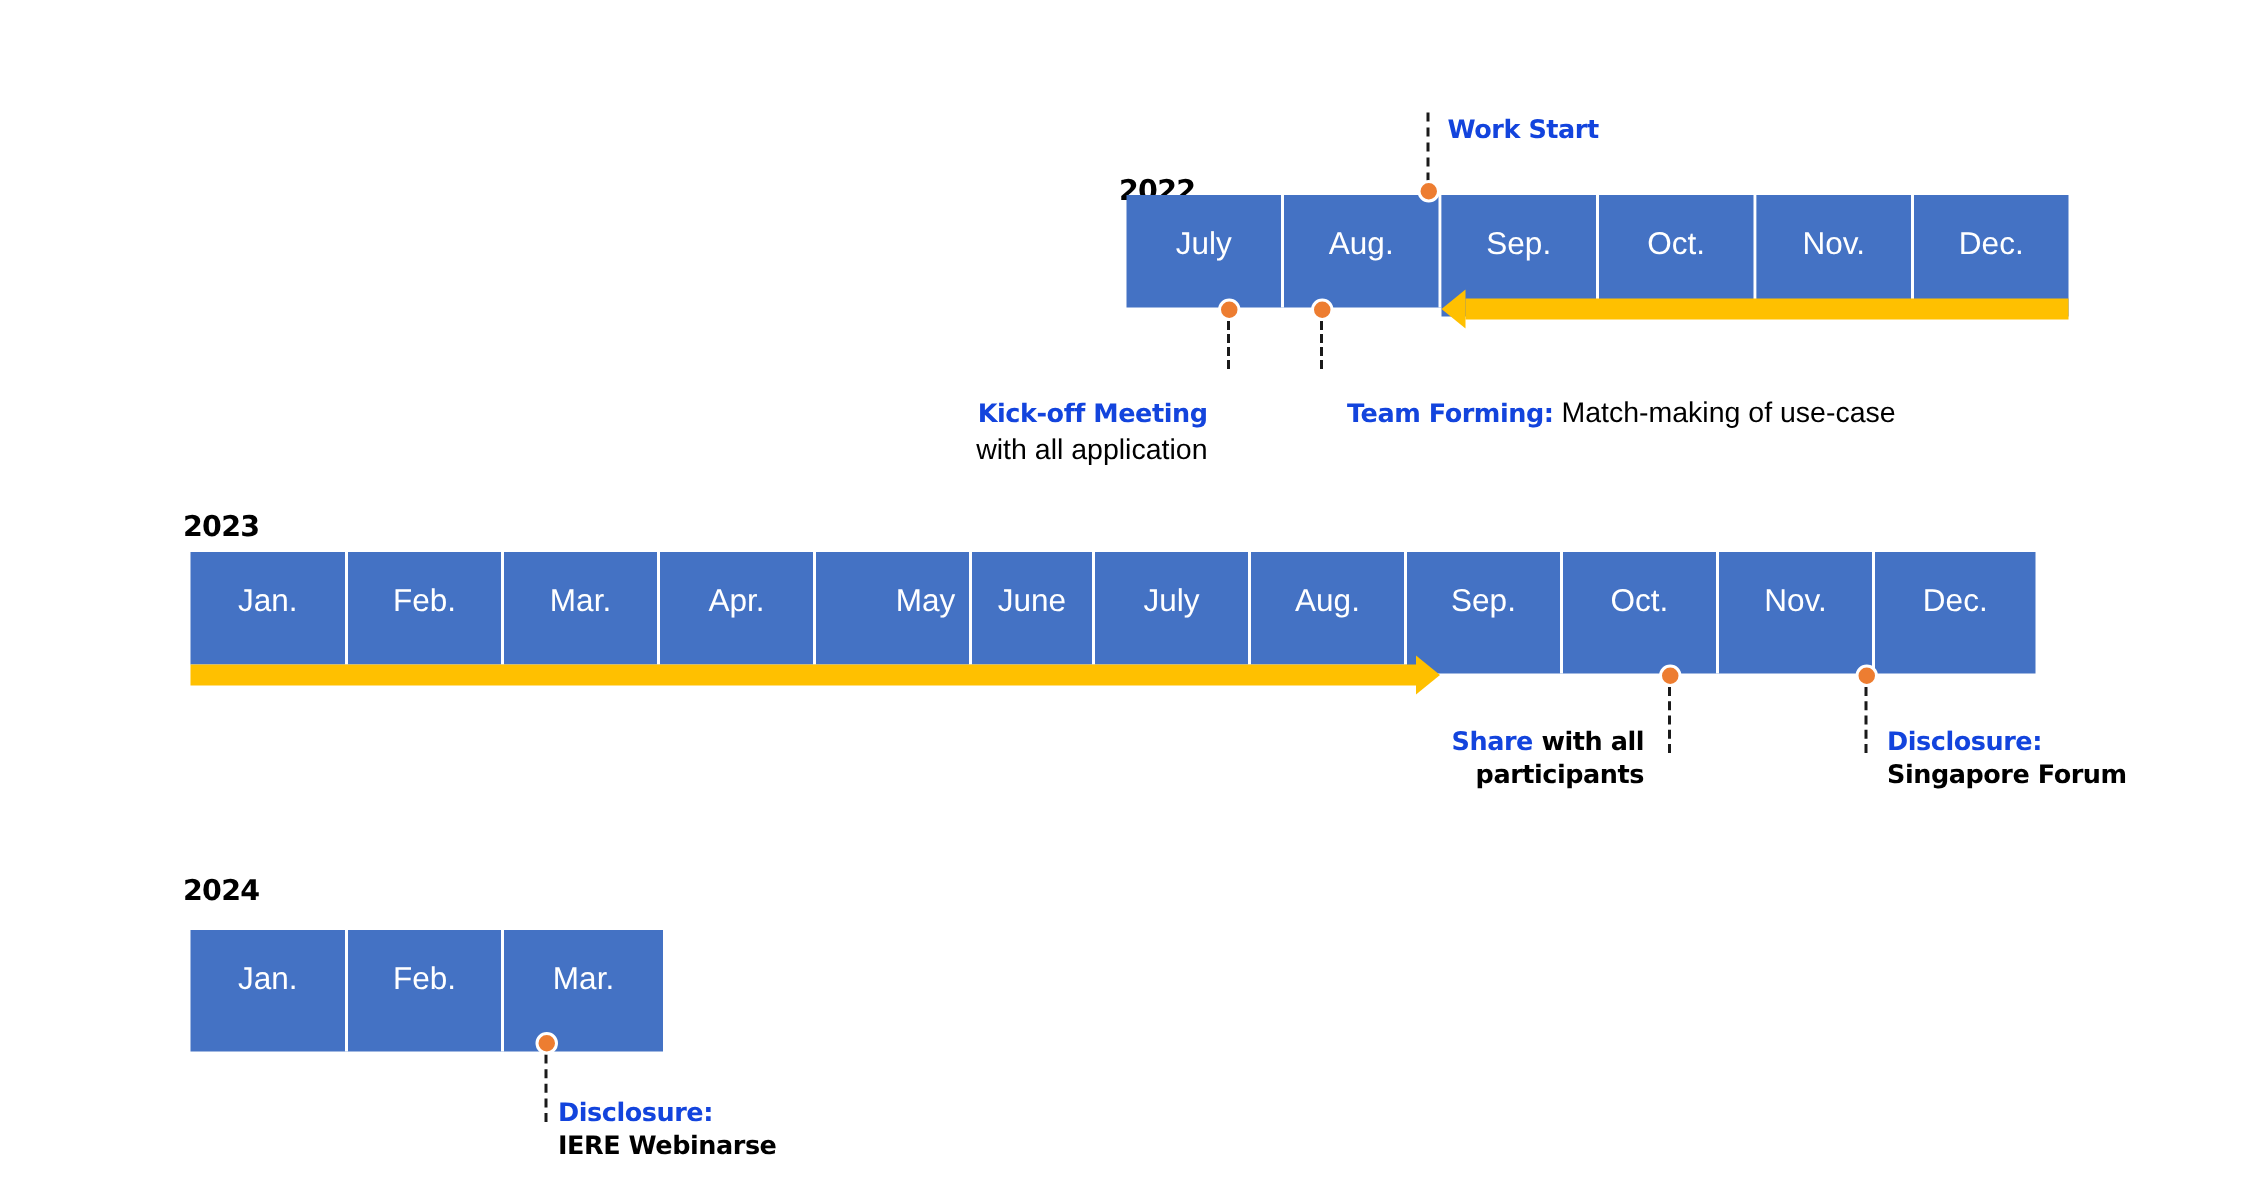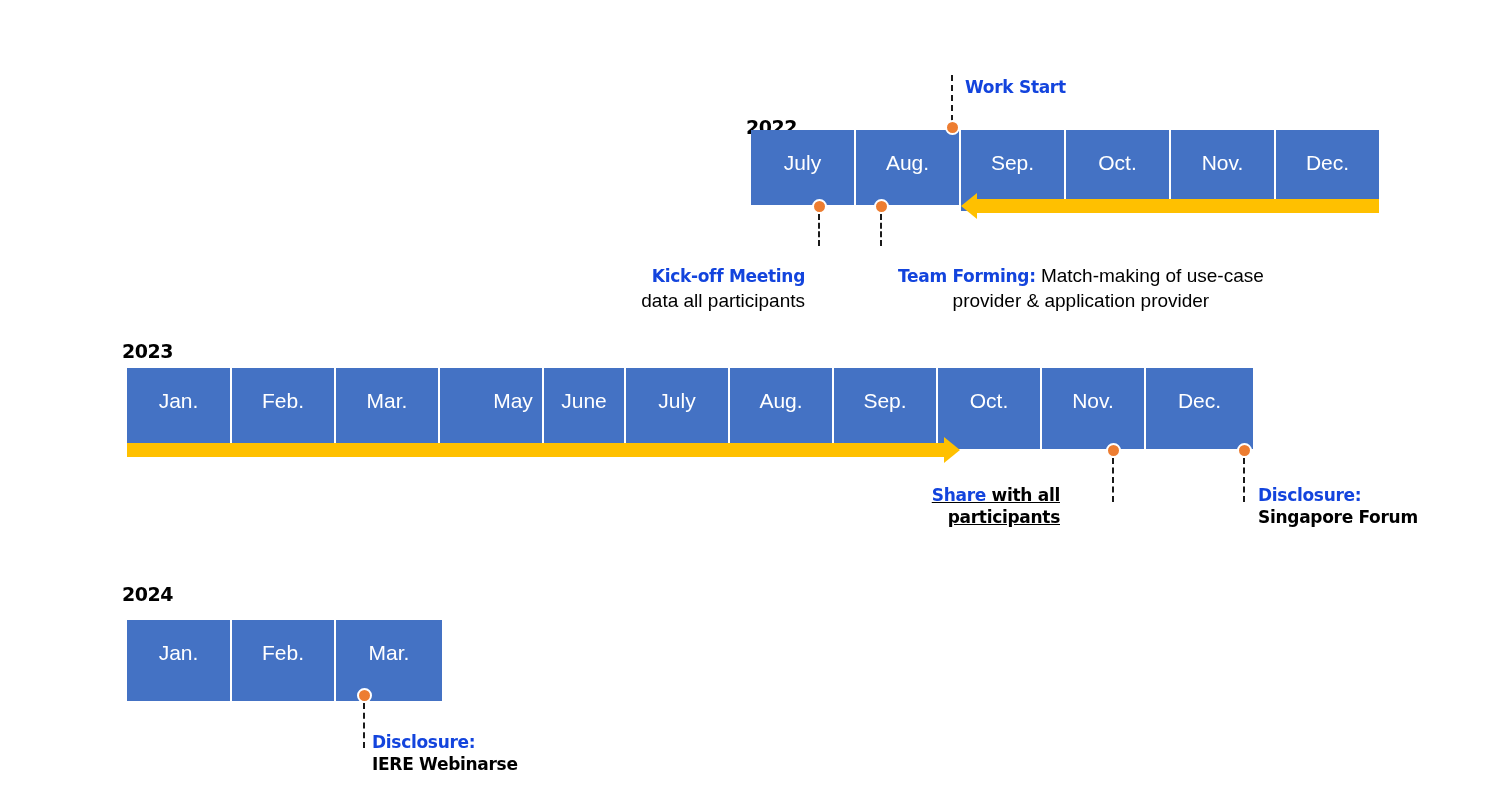--- a/index.html
+++ b/index.html
@@ -117,53 +117,53 @@
   <div class="marker" style="left:945px;top:120px;"></div>
   <div class="leader" style="left:951px;top:75px;height:46px;"></div>
   <div class="note bld ta-left" style="left:965px;top:76px;">
     <span class="hl">Work Start</span>
   </div>
 
   <div class="marker" style="left:812px;top:199px;"></div>
   <div class="leader" style="left:818px;top:214px;height:32px;"></div>
   <div class="note reg ta-right" style="left:410px;top:242px;width:395px;">
     <span class="hl">Kick-off Meeting</span><br>
-    <span>data all participants</span>
+    <span>with all application</span>
   </div>
 
   <div class="marker" style="left:874px;top:199px;"></div>
   <div class="leader" style="left:880px;top:214px;height:32px;"></div>
   <div class="note reg ta-center" style="left:898px;top:242px;">
     <span class="hl">Team Forming:</span><span> Match-making of use-case</span><br>
-    <span>provider &amp; application provider</span>
   </div>
 
   <div class="year-label" style="left:122px;top:340px;">2023</div>
 
   <div class="strip" style="left:127px;top:368px;width:1252px;">
     <div class="month short" style="width:105px;">Jan.</div>
     <div class="month short" style="width:104px;">Feb.</div>
     <div class="month short" style="width:104px;">Mar.</div>
+    <div class="month short" style="width:104px;">Apr.</div>
     <div class="month short" style="width:104px;padding-left:44px;">May</div>
     <div class="month short" style="width:82px;">June</div>
     <div class="month short" style="width:104px;">July</div>
     <div class="month short" style="width:104px;">Aug.</div>
     <div class="month tall" style="width:104px;">Sep.</div>
     <div class="month tall" style="width:104px;">Oct.</div>
     <div class="month tall" style="width:104px;">Nov.</div>
     <div class="month tall" style="width:107px;">Dec.</div>
   </div>
 
   <div class="arrow-bar" style="left:127px;top:443px;width:817px;"></div>
   <div class="arrow-head right" style="left:944px;top:437px;"></div>
 
 
   <div class="marker" style="left:1106px;top:443px;"></div>
   <div class="leader" style="left:1112px;top:458px;height:44px;"></div>
-  <div class="note bld ta-right" style="left:764px;top:484px;width:296px;text-decoration:underline;">
+  <div class="note bld ta-right" style="left:800px;top:484px;width:296px;">
     <span class="hl">Share</span><span> with all</span><br>
     <span>participants</span>
   </div>
 
   <div class="marker" style="left:1237px;top:443px;"></div>
   <div class="leader" style="left:1243px;top:458px;height:44px;"></div>
   <div class="note bld ta-left" style="left:1258px;top:484px;">
     <span class="hl">Disclosure:</span><br>
     <span>Singapore Forum</span>
   </div>

